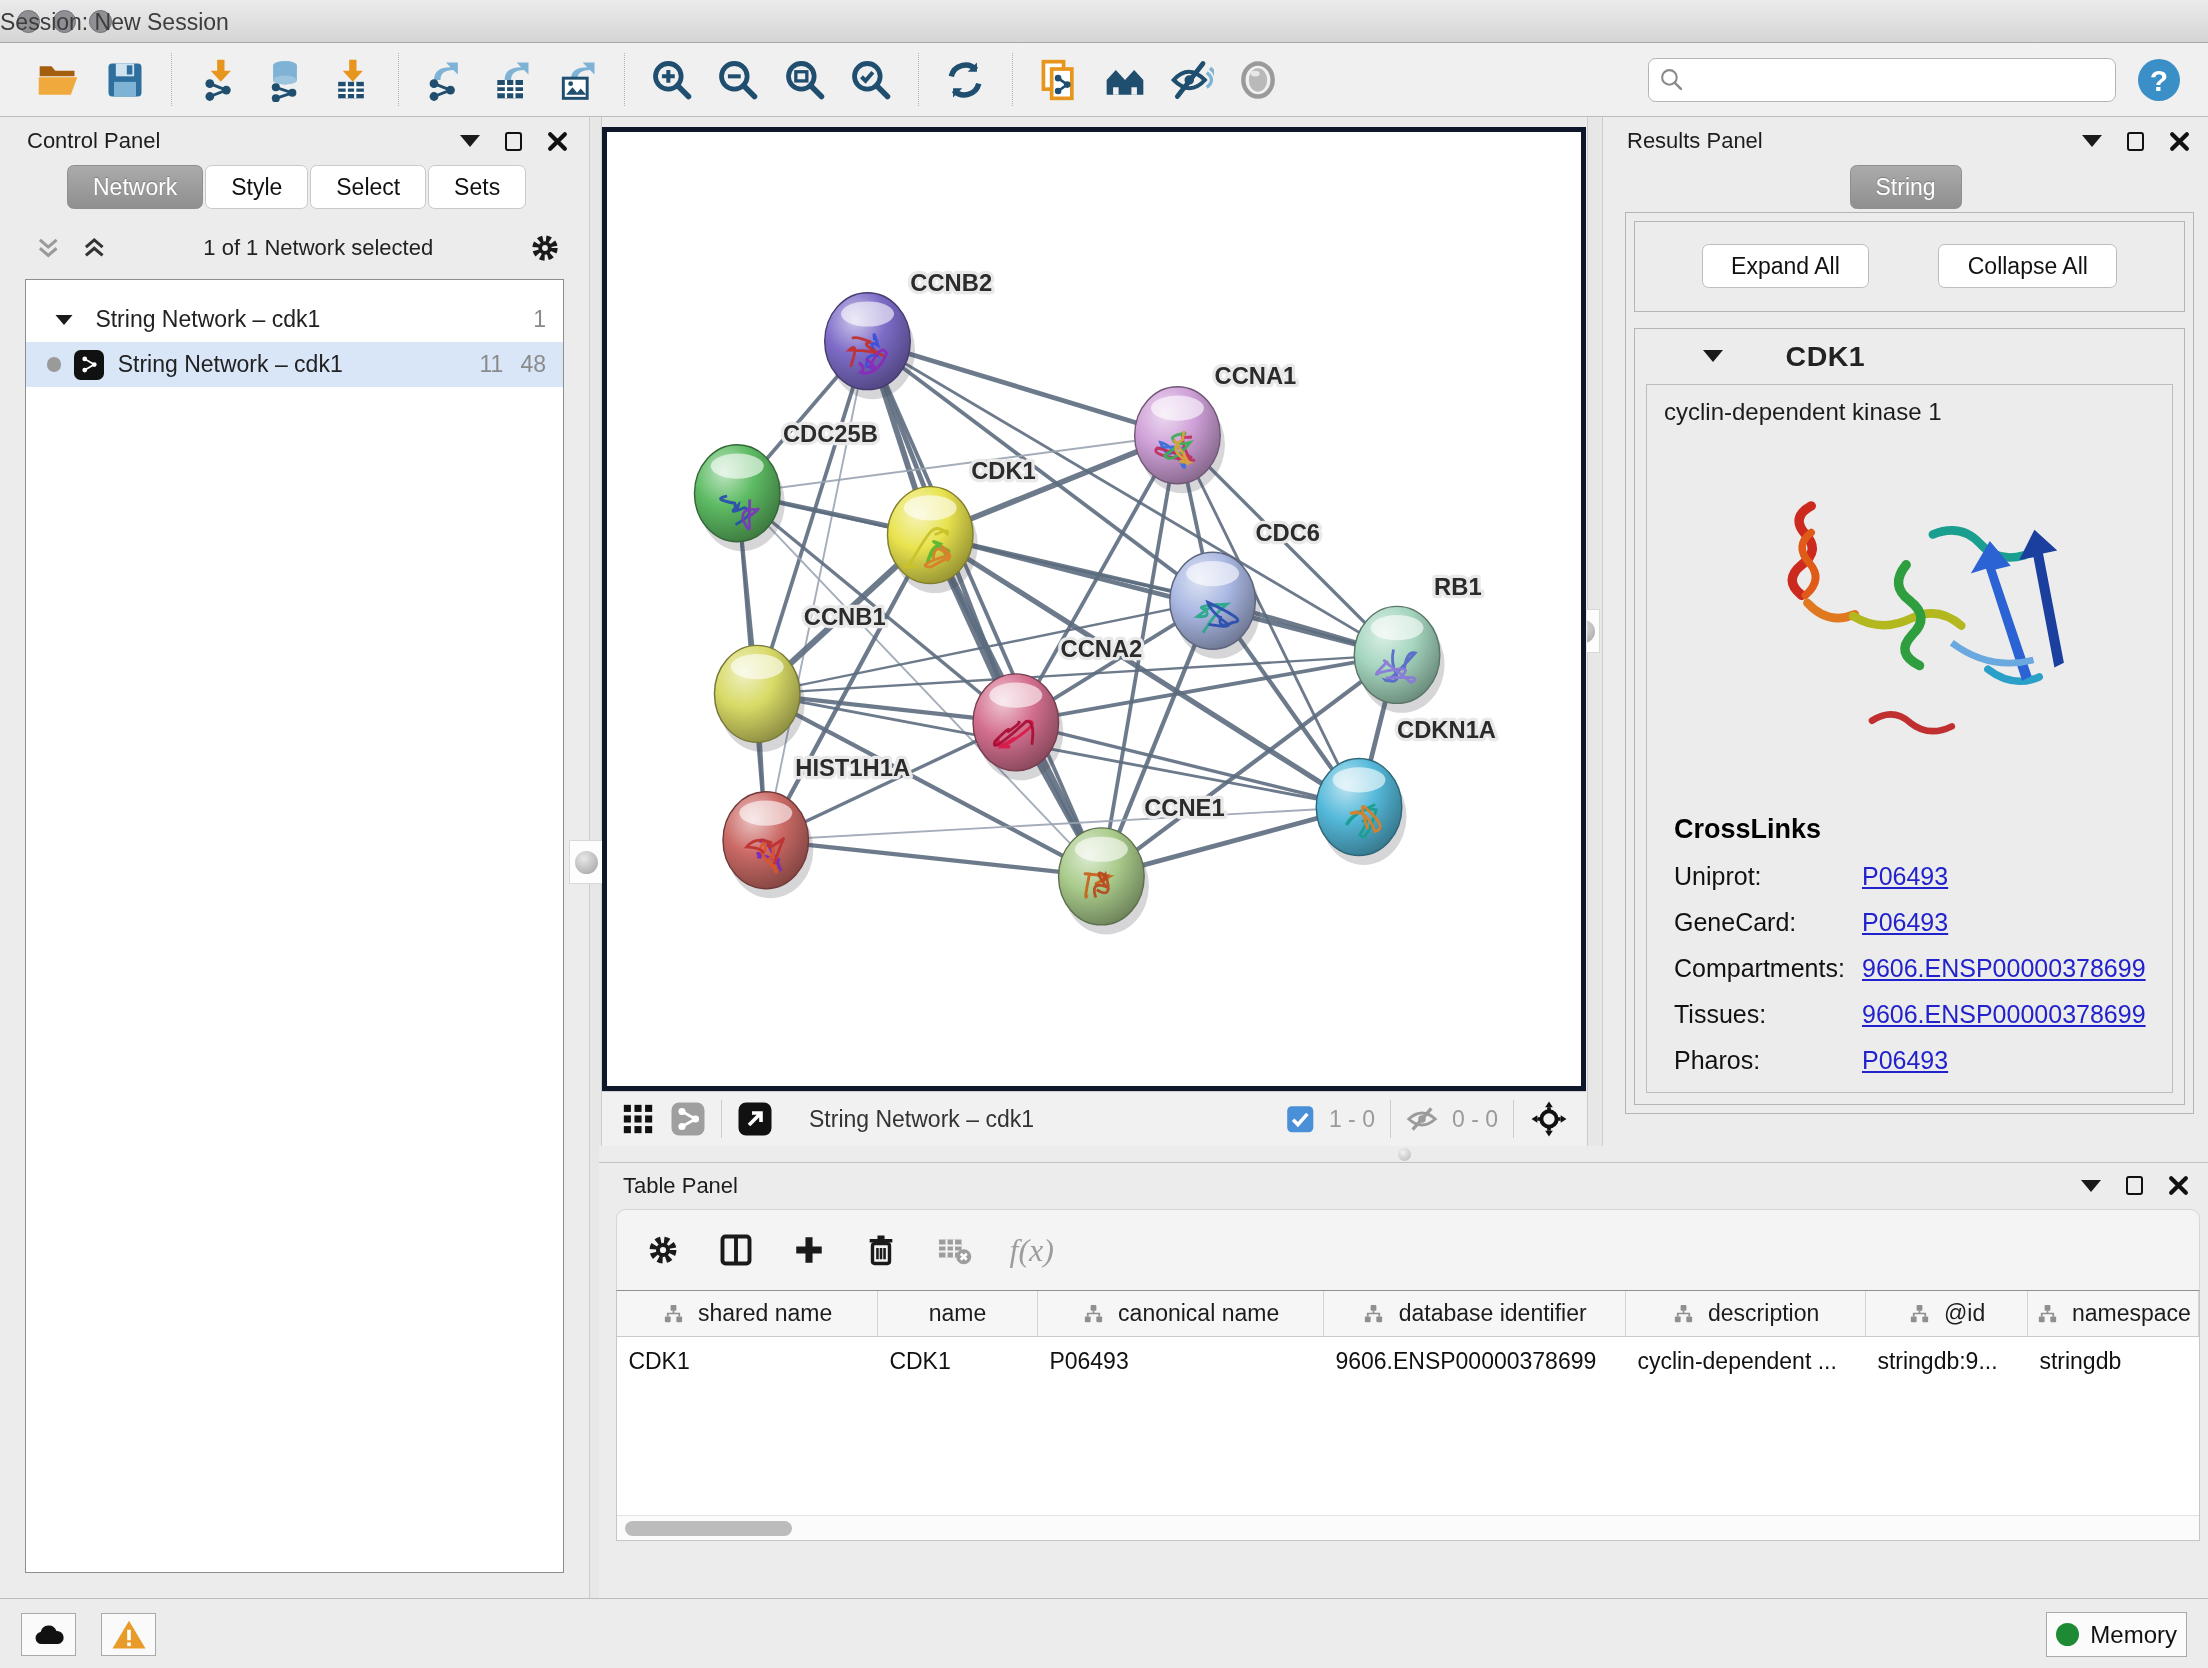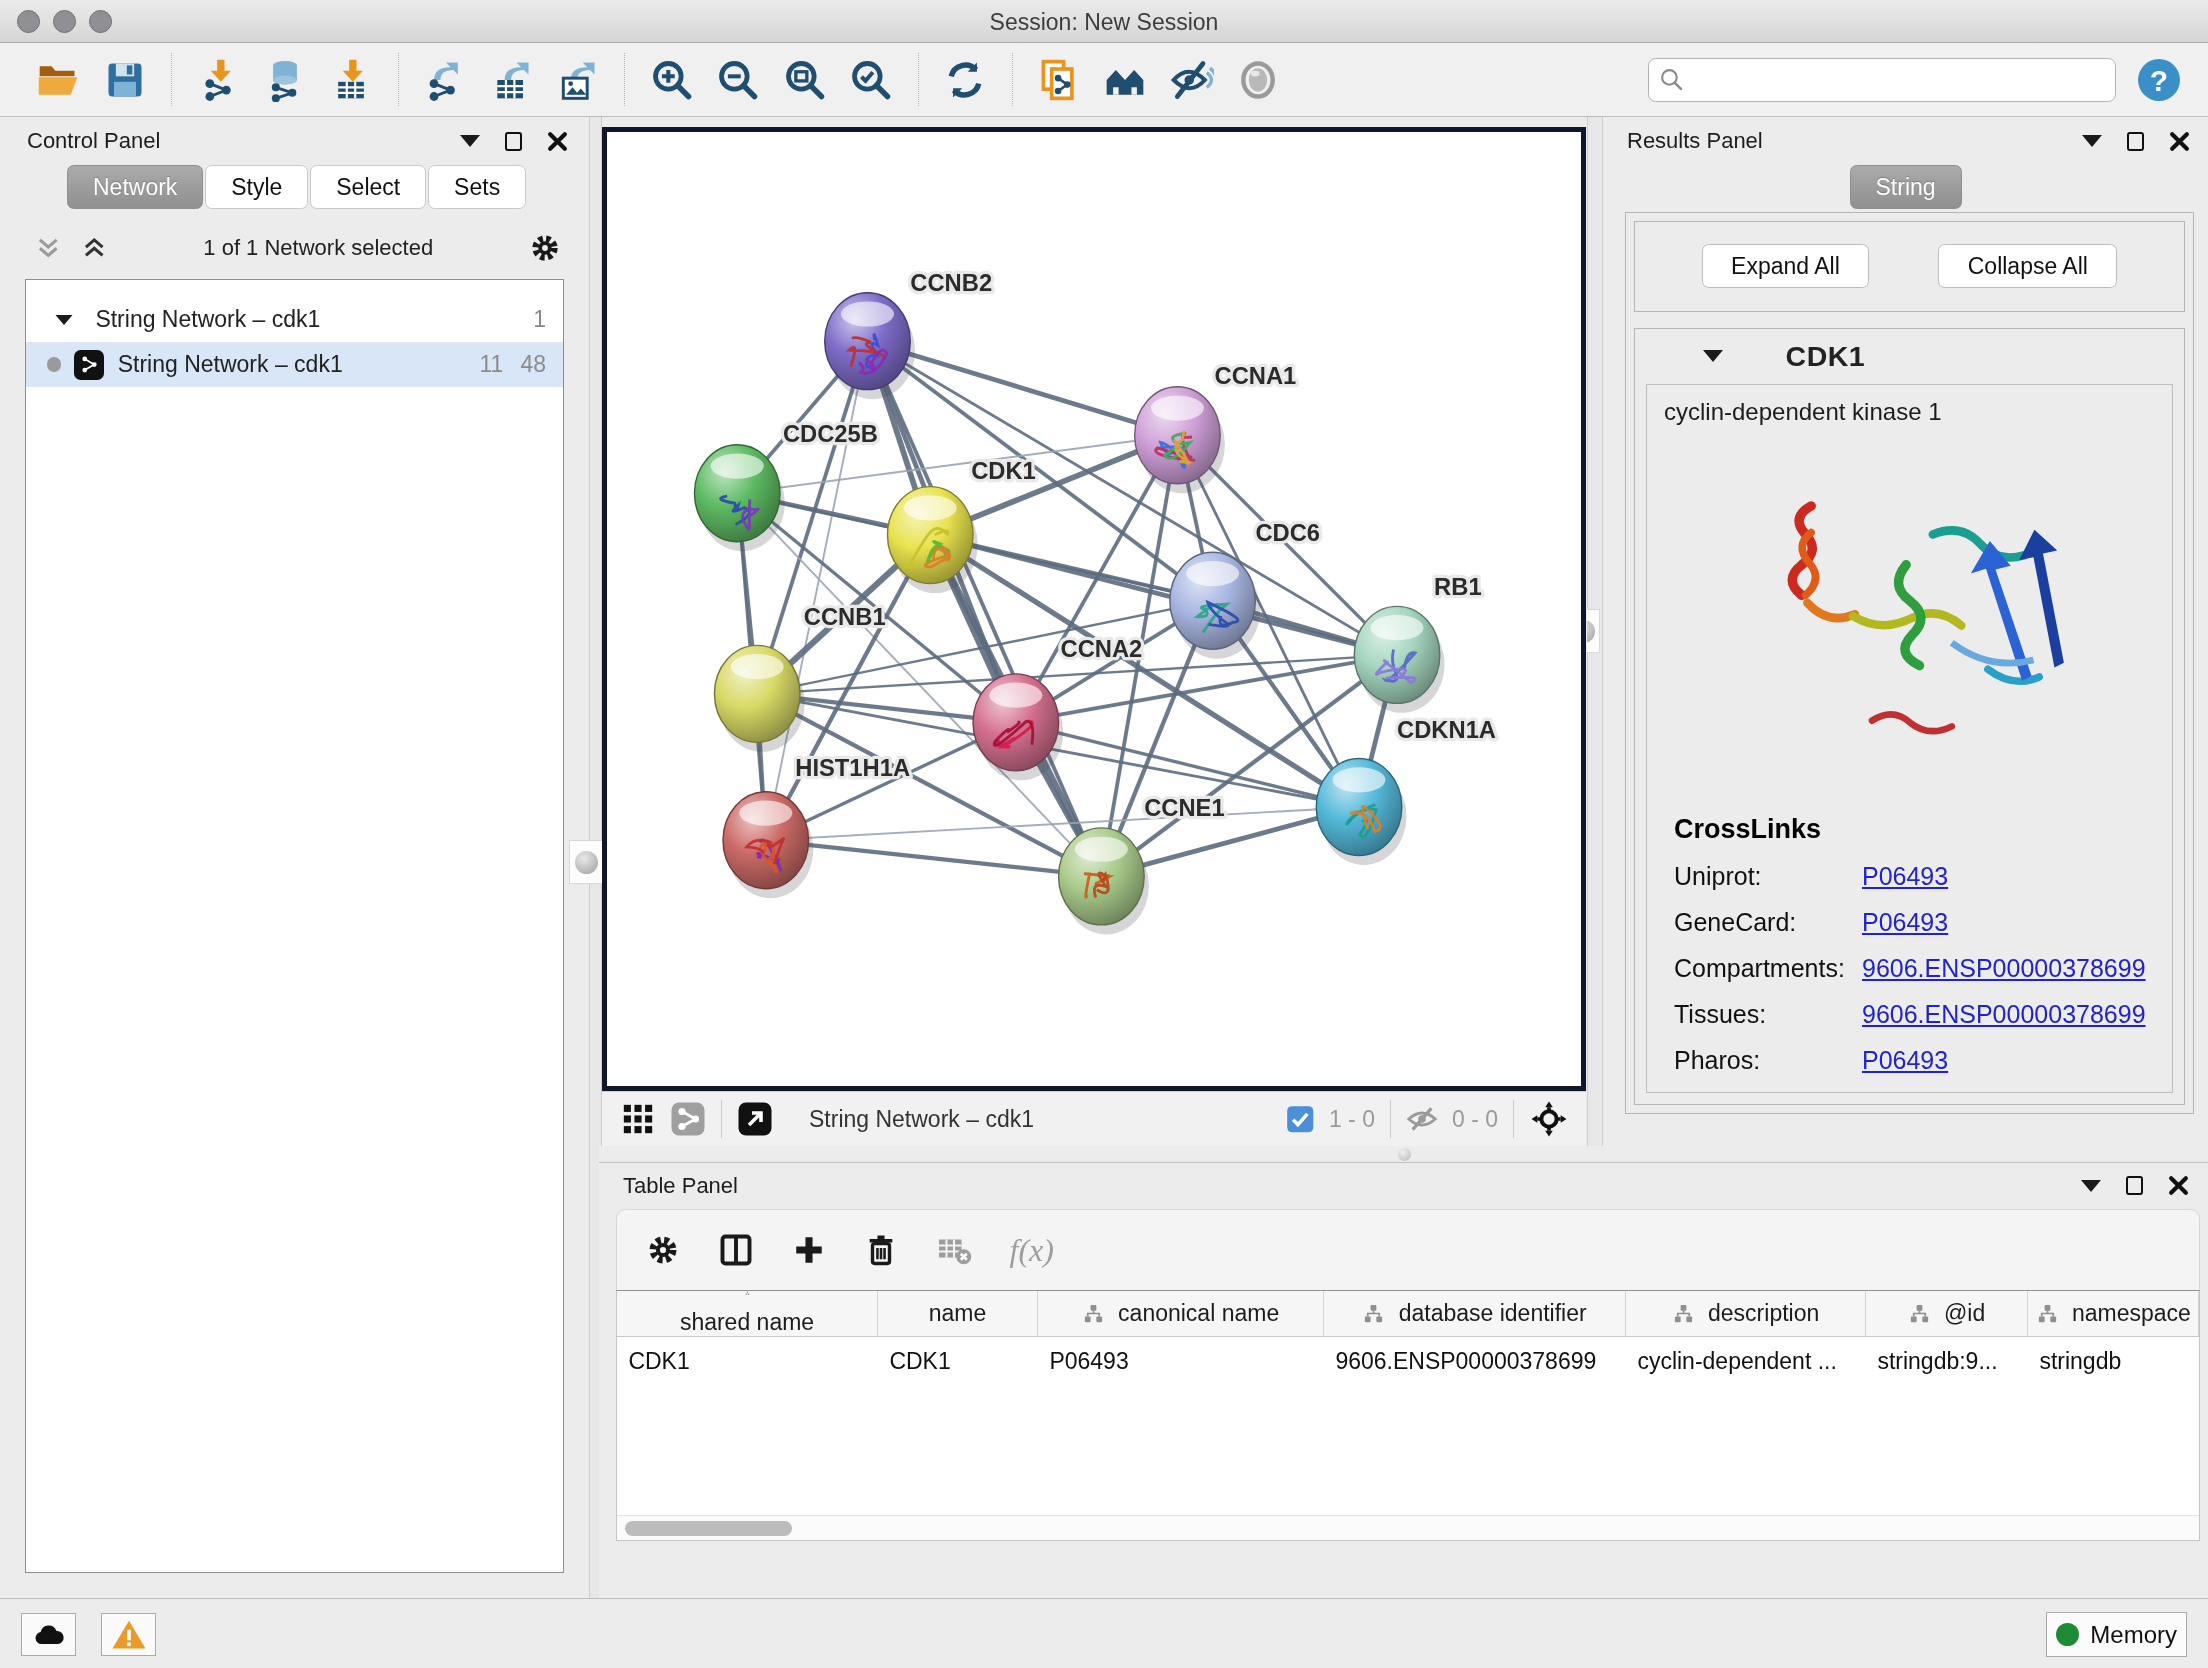--- a/index.html
+++ b/index.html
@@ -4,21 +4,21 @@
 <style>
   * { margin:0; padding:0; box-sizing:border-box; }
   html,body { width:2208px; height:1668px; }
   body { font-family:"Liberation Sans", sans-serif; background:#ececec; position:relative; overflow:hidden; color:#222; }
 
   
   #titlebar { position:absolute; left:0; top:0; width:2208px; height:43px;
     background:linear-gradient(#ebebeb,#d5d5d5); border-bottom:1px solid #a9a9a9; }
   .traffic { position:absolute; top:9.5px; width:23px; height:23px; border-radius:50%;
     background:#8f8f94; border:1px solid #707075; }
-  #win-title { position:absolute; left:0; right:0; top:8.6px; text-align:center; font-size:23px; color:#3d3d3d; }
+  #win-title { position:absolute; left:0; right:0; top:8.6px; text-align:left; font-size:23px; color:#3d3d3d; }
 
   
   #toolbar { position:absolute; left:0; top:43px; width:2208px; height:74px; background:#f0f0f0;
     border-bottom:1px solid #bdbdbd; display:flex; align-items:center; padding:0 25px; }
   .tbtn { width:53px; height:53px; display:flex; align-items:center; justify-content:center; flex:none; margin:0 6.7px; }
   .tbtn svg { width:44px; height:44px; }
   .tsep { width:0; height:53px; border-left:1.9px dotted #b2b2b2; margin:0 13.3px; flex:none; }
   #search-wrap { margin-left:auto; position:relative; width:468px; height:44px; flex:none; }
   #search-input { width:100%; height:100%; border:1px solid #b3b3b3; border-radius:7.6px; background:#fff;
     padding-left:46px; font-size:21px; color:#444; outline:none; }
@@ -702,21 +702,21 @@
     <div class="hdr-icons" style="margin-left:auto">
       <div class="tri-down"></div>
       <div class="float-sq"></div>
       <svg width="21" height="21" viewBox="0 0 20 20">
         <path d="M3 3l14 14M17 3L3 17" stroke="#111" stroke-width="4" stroke-linecap="round"></path>
       </svg>
     </div>
   </div>
   <div id="tp-table">
     <div id="tbl-head">
-        <div class="th" style="width: 261px; flex-direction: column;">
+        <div class="th" style="width: 261px;">
           <svg width="23" height="23" viewBox="0 0 24 24">
             <g fill="#8f8f8f">
               <rect x="9" y="3" width="6" height="6" rx="1"></rect>
               <rect x="3" y="15" width="6" height="6" rx="1"></rect>
               <rect x="15" y="15" width="6" height="6" rx="1"></rect>
             </g>
             <path d="M12 9v3M6 15v-3h12v3" fill="none" stroke="#8f8f8f" stroke-width="1.8"></path>
           </svg>
           <span>shared name</span>
         </div>

